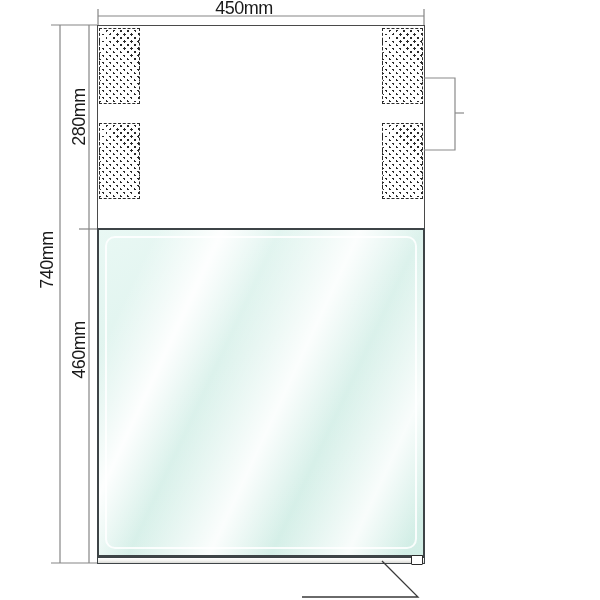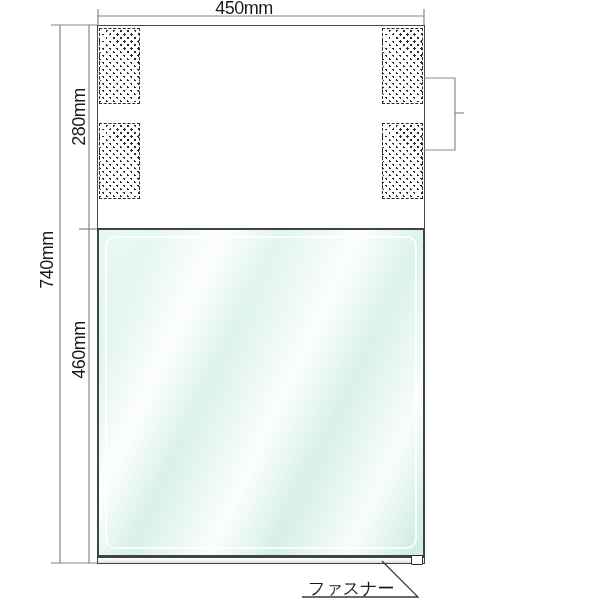--- a/index.html
+++ b/index.html
@@ -98,15 +98,14 @@
     <polyline points="424,78 455,78 455,150 424,150" fill="none" stroke="#8a8a8a" stroke-width="1.2"></polyline>
     <line x1="455" y1="113" x2="464" y2="113" stroke="#8a8a8a" stroke-width="1.2"></line>
 
     <polyline points="382,561 418,597 302,597" fill="none" stroke="#3a3a3a" stroke-width="1.3"></polyline>
   </svg>
 
   <div class="lbl dim h-center" style="left:244px;top:-2px;">450mm</div>
   <div class="lbl dim v-rot" style="left:47px;top:260px;">740mm</div>
   <div class="lbl dim v-rot" style="left:79px;top:117px;">280mm</div>
   <div class="lbl dim v-rot" style="left:79px;top:350px;">460mm</div>
-  <div class="lbl callout" style="left:308px;top:577px;">ファスナー</div>
 
 </div>
 
 </body></html>

